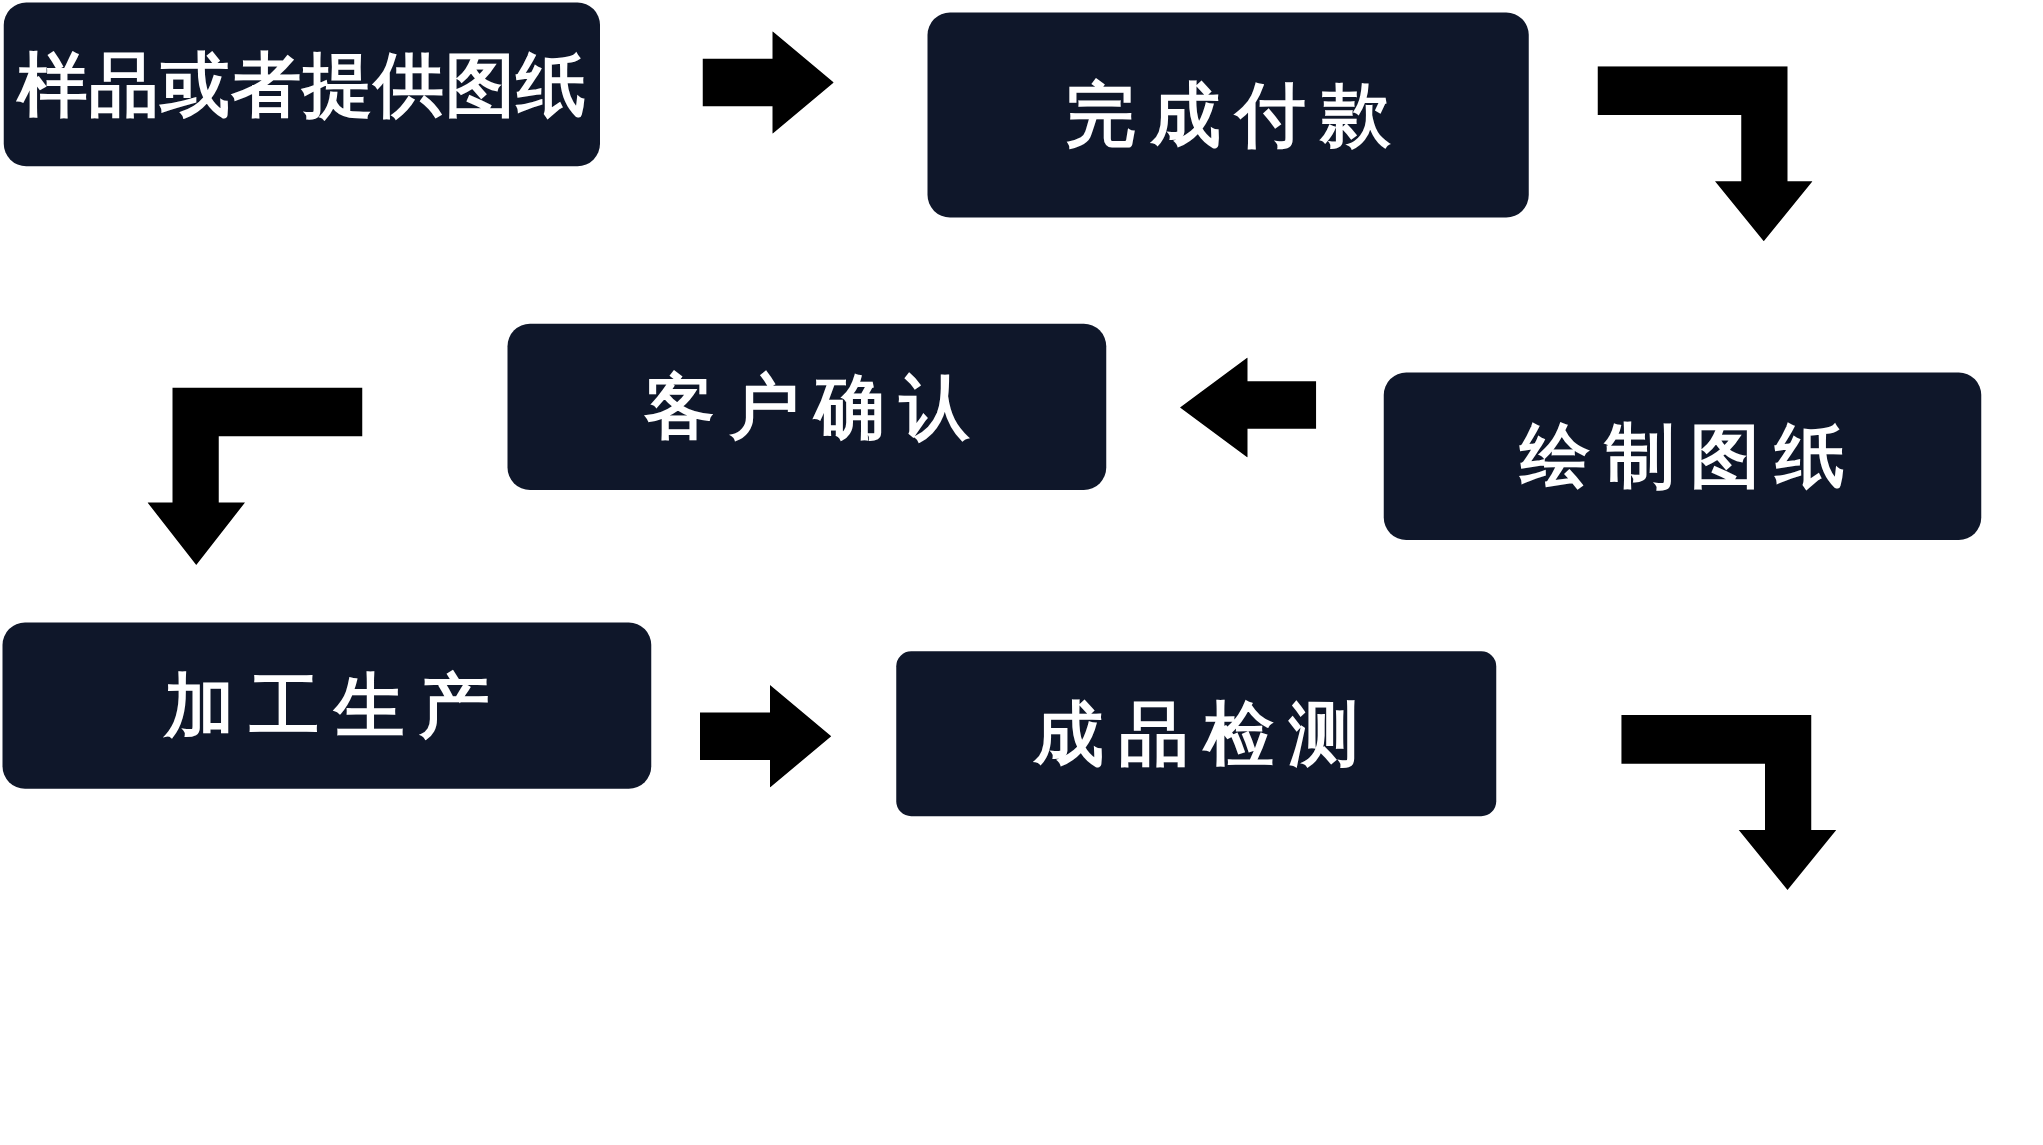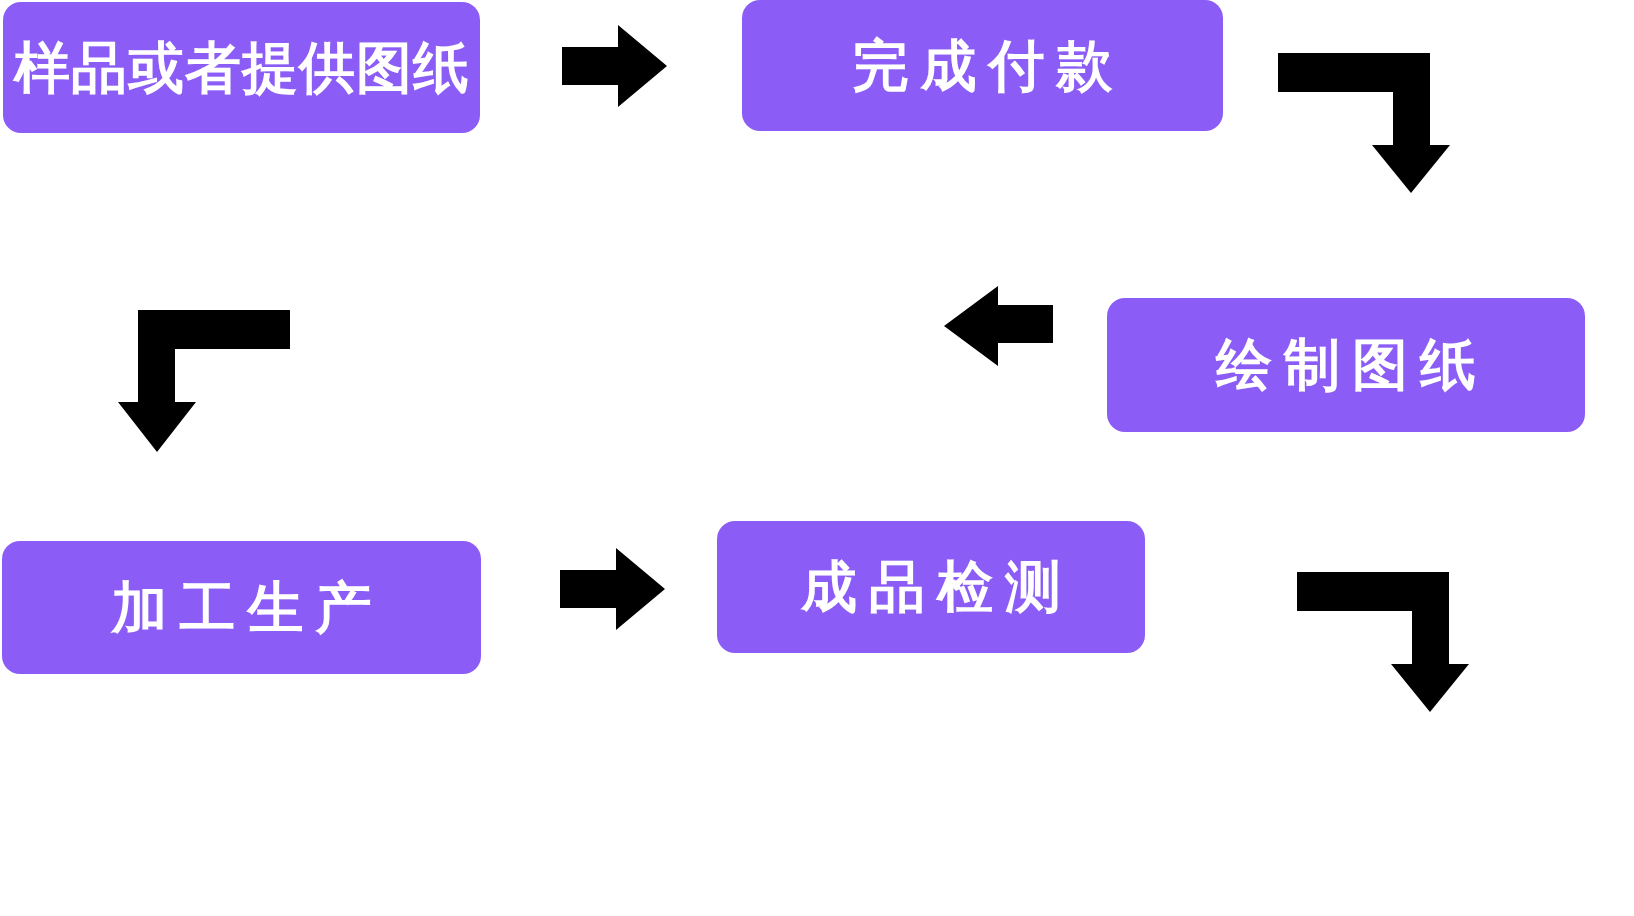--- a/index.html
+++ b/index.html
@@ -10,21 +10,21 @@
   }
   .canvas {
     position: relative;
     width: 1634px;
     height: 916px;
     background: #ffffff;
     overflow: hidden;
   }
   .node {
     position: absolute;
-    background: #8b5cf6;
+    background: #0f172a;
     border-radius: 18px;
     color: #ffffff;
     display: flex;
     align-items: center;
     justify-content: center;
     font-weight: bold;
     font-size: 56px;
     line-height: 1;
     white-space: nowrap;
   }
@@ -35,25 +35,25 @@
     position: absolute;
     display: block;
   }
   .a0 { left: 562px; top: 25px; }
   .a1 { left: 1278px; top: 53px; }
   .a2 { left: 944px; top: 286px; }
   .a3 { left: 118px; top: 310px; }
   .a4 { left: 560px; top: 548px; }
   .a5 { left: 1297px; top: 572px; }
   .n0 { left: 3px;    top: 2px;   width: 477px; height: 131px; }
-  .n1 { left: 742px;  top: 0;   width: 481px; height: 131px; }
+  .n1 { left: 742px;  top: 10px;   width: 481px; height: 164px; }
   .n2 { left: 406px;  top: 259px; width: 479px; height: 133px; }
   .n3 { left: 1107px; top: 258px; width: 478px; height: 134px; margin-top: 40px; }
-  .n4 { left: 2px;    top: 541px; width: 479px; height: 133px; }
-  .n5 { left: 717px;  top: 521px; width: 428px; height: 132px; }
+  .n4 { left: 2px;    top: 498px; width: 519px; height: 133px; }
+  .n5 { left: 717px;  top: 521px; width: 480px; height: 132px; border-radius: 12px; }
   .n6 { left: 1152px; top: 783px; width: 482px; height: 133px; }
 </style>
 </head>
 <body>
 
 <div class="canvas">
 
   <div class="node n0 ls-tight">
     <span class="lbl">样品或者提供图纸</span>
   </div>
@@ -63,20 +63,23 @@
   </svg>
 
   <div class="node n1 ls-wide">
     <span class="lbl">完成付款</span>
   </div>
 
   <svg class="arrow a1" width="172" height="140" viewBox="0 0 172 140">
     <polygon fill="#000000" points="0,0 152,0 152,92 172,92 133,140 94,92 115,92 115,39 0,39"></polygon>
   </svg>
 
+  <div class="node n2 ls-wide">
+    <span class="lbl">客户确认</span>
+  </div>
 
   <svg class="arrow a2" width="109" height="80" viewBox="0 0 109 80">
     <polygon fill="#000000" points="109,19 54,19 54,0 0,40 54,80 54,57 109,57"></polygon>
   </svg>
 
   <div class="node n3 ls-wide">
     <span class="lbl">绘制图纸</span>
   </div>
 
   <svg class="arrow a3" width="172" height="142" viewBox="0 0 172 142">

